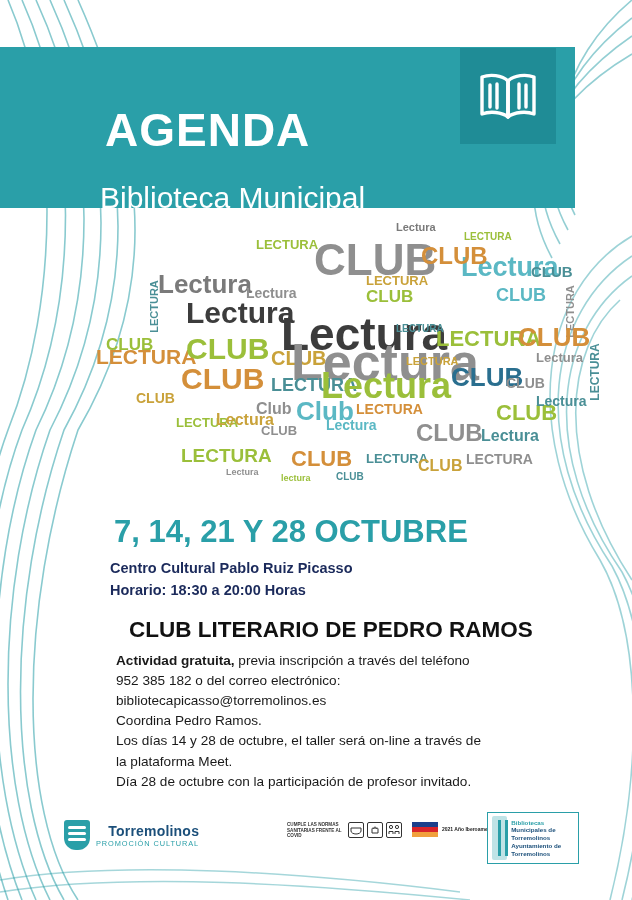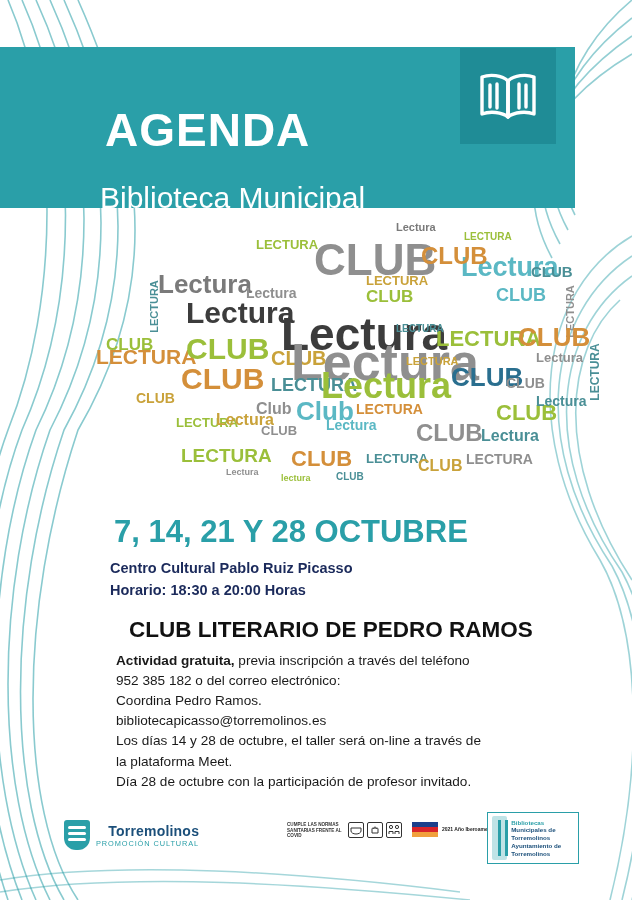--- a/index.html
+++ b/index.html
@@ -276,22 +276,22 @@
   <div>Horario: 18:30 a 20:00 Horas</div>
 </div>
 
 <div class="club-title">CLUB LITERARIO DE PEDRO RAMOS</div>
 
 <div class="body-text">
   <div>
     <b>Actividad gratuita,</b><span> previa inscripción a través del teléfono</span>
   </div>
   <div>952 385 182 o del correo electrónico:</div>
+  <div>bibliotecapicasso@torremolinos.es</div>
   <div>Coordina Pedro Ramos.</div>
-  <div>bibliotecapicasso@torremolinos.es</div>
   <div>Los días 14 y 28 de octubre, el taller será on-line a través de</div>
   <div>la plataforma Meet.</div>
   <div>Día 28 de octubre con la participación de profesor invitado.</div>
 </div>
 
 <div class="footer"></div>
 
 <div class="logo-torremolinos">
   <div class="shield"></div>
   <div class="ttxt">

